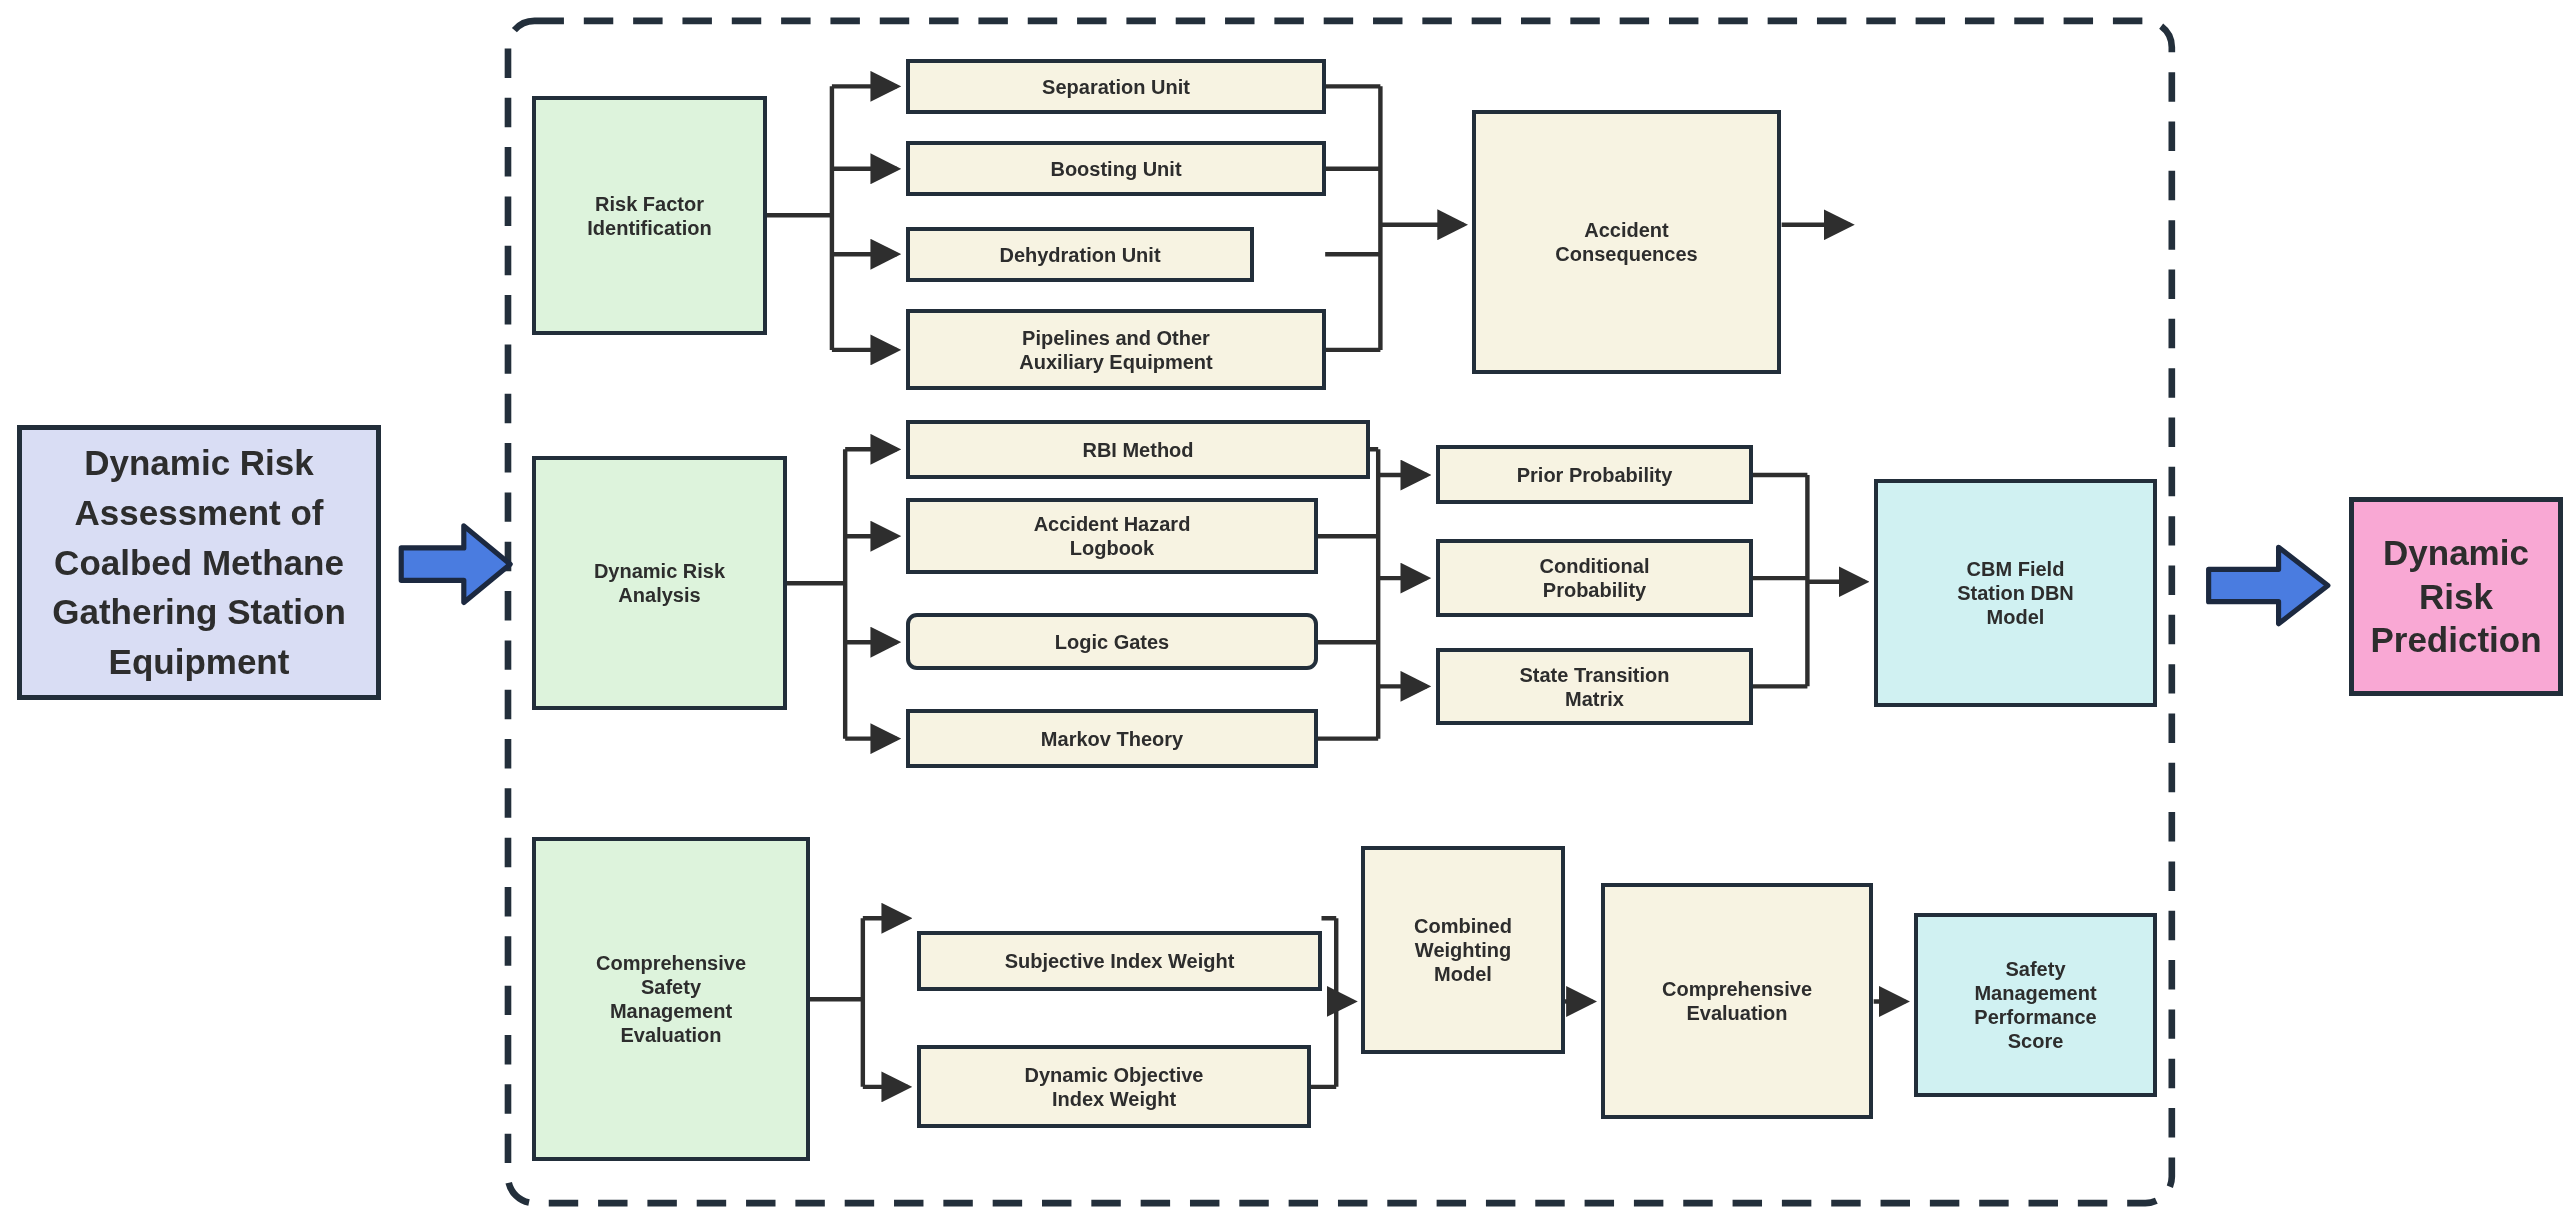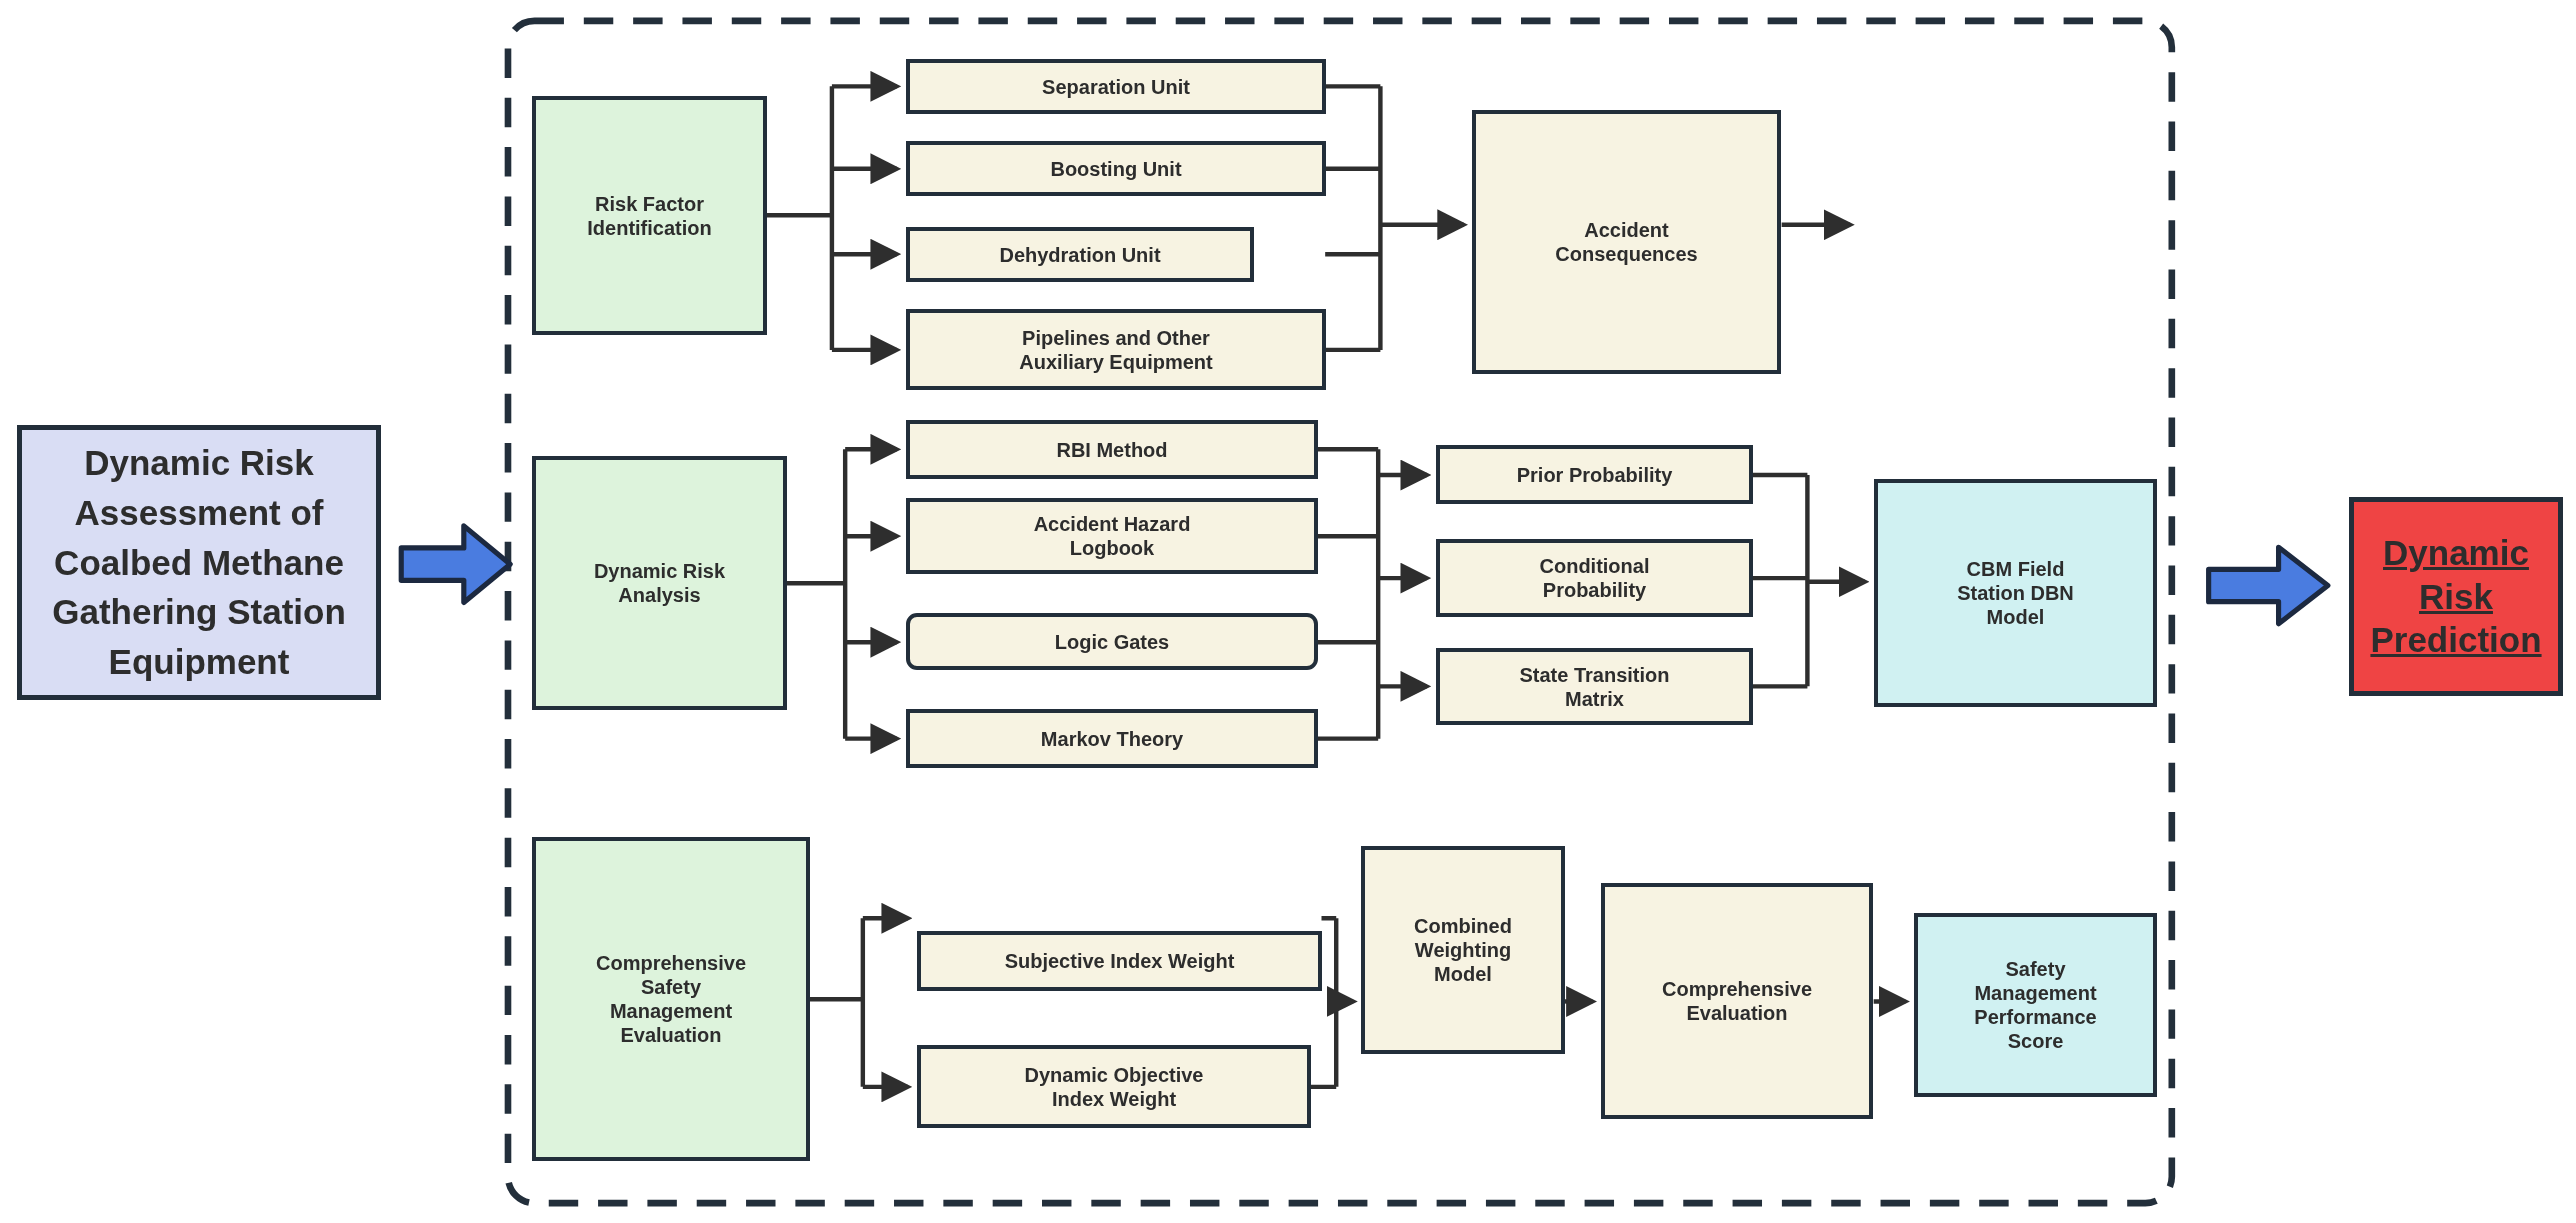--- a/index.html
+++ b/index.html
@@ -16,21 +16,21 @@
     text-align:center;font-weight:bold;color:#2d2d2d;
     font-size:20px;line-height:1.2;padding:0 5.9px;
   }
   .node .lbl{white-space:pre-line;}
   .big{font-size:35px;line-height:1.42;border-width:5.2px;}
   .bigp{font-size:35px;line-height:1.25;border-width:5.2px;}
   .lavender{background:#d9ddf4;}
   .green{background:#ddf3dc;}
   .cream{background:#f7f3e2;}
   .cyan{background:#d0f1f2;}
-  .pink{background:#ef4444;text-decoration:underline;}
+  .pink{background:#f9a8d4;}
 </style>
 </head>
 <body>
 
 <div id="canvas">
 
   <svg class="layer" viewBox="0 0 3499 1662">
     <defs>
       <marker id="ah" viewBox="0 0 10 10" refX="8.5" refY="5" markerWidth="7" markerHeight="7" orient="auto" markerUnits="strokeWidth">
         <path d="M0 0 L10 5 L0 10 z" fill="#2e2e2e"></path>
@@ -106,21 +106,21 @@
   </div>
   <div class="node cream" style="left:1472px;top:110px;width:309px;height:264px;">
     <span class="lbl">Accident
 Consequences</span>
   </div>
 
   <div class="node green" style="left:532px;top:456px;width:255px;height:254px;">
     <span class="lbl">Dynamic Risk
 Analysis</span>
   </div>
-  <div class="node cream" style="left:906px;top:420px;width:412px;height:59px;">
+  <div class="node cream" style="left:906px;top:420px;width:464px;height:59px;">
     <span class="lbl">RBI Method</span>
   </div>
   <div class="node cream" style="left:906px;top:498px;width:412px;height:76px;">
     <span class="lbl">Accident Hazard
 Logbook</span>
   </div>
   <div class="node cream" style="left:906px;top:613px;width:412px;height:57px;border-radius:11px;">
     <span class="lbl">Logic Gates</span>
   </div>
   <div class="node cream" style="left:906px;top:709px;width:412px;height:59px;">

